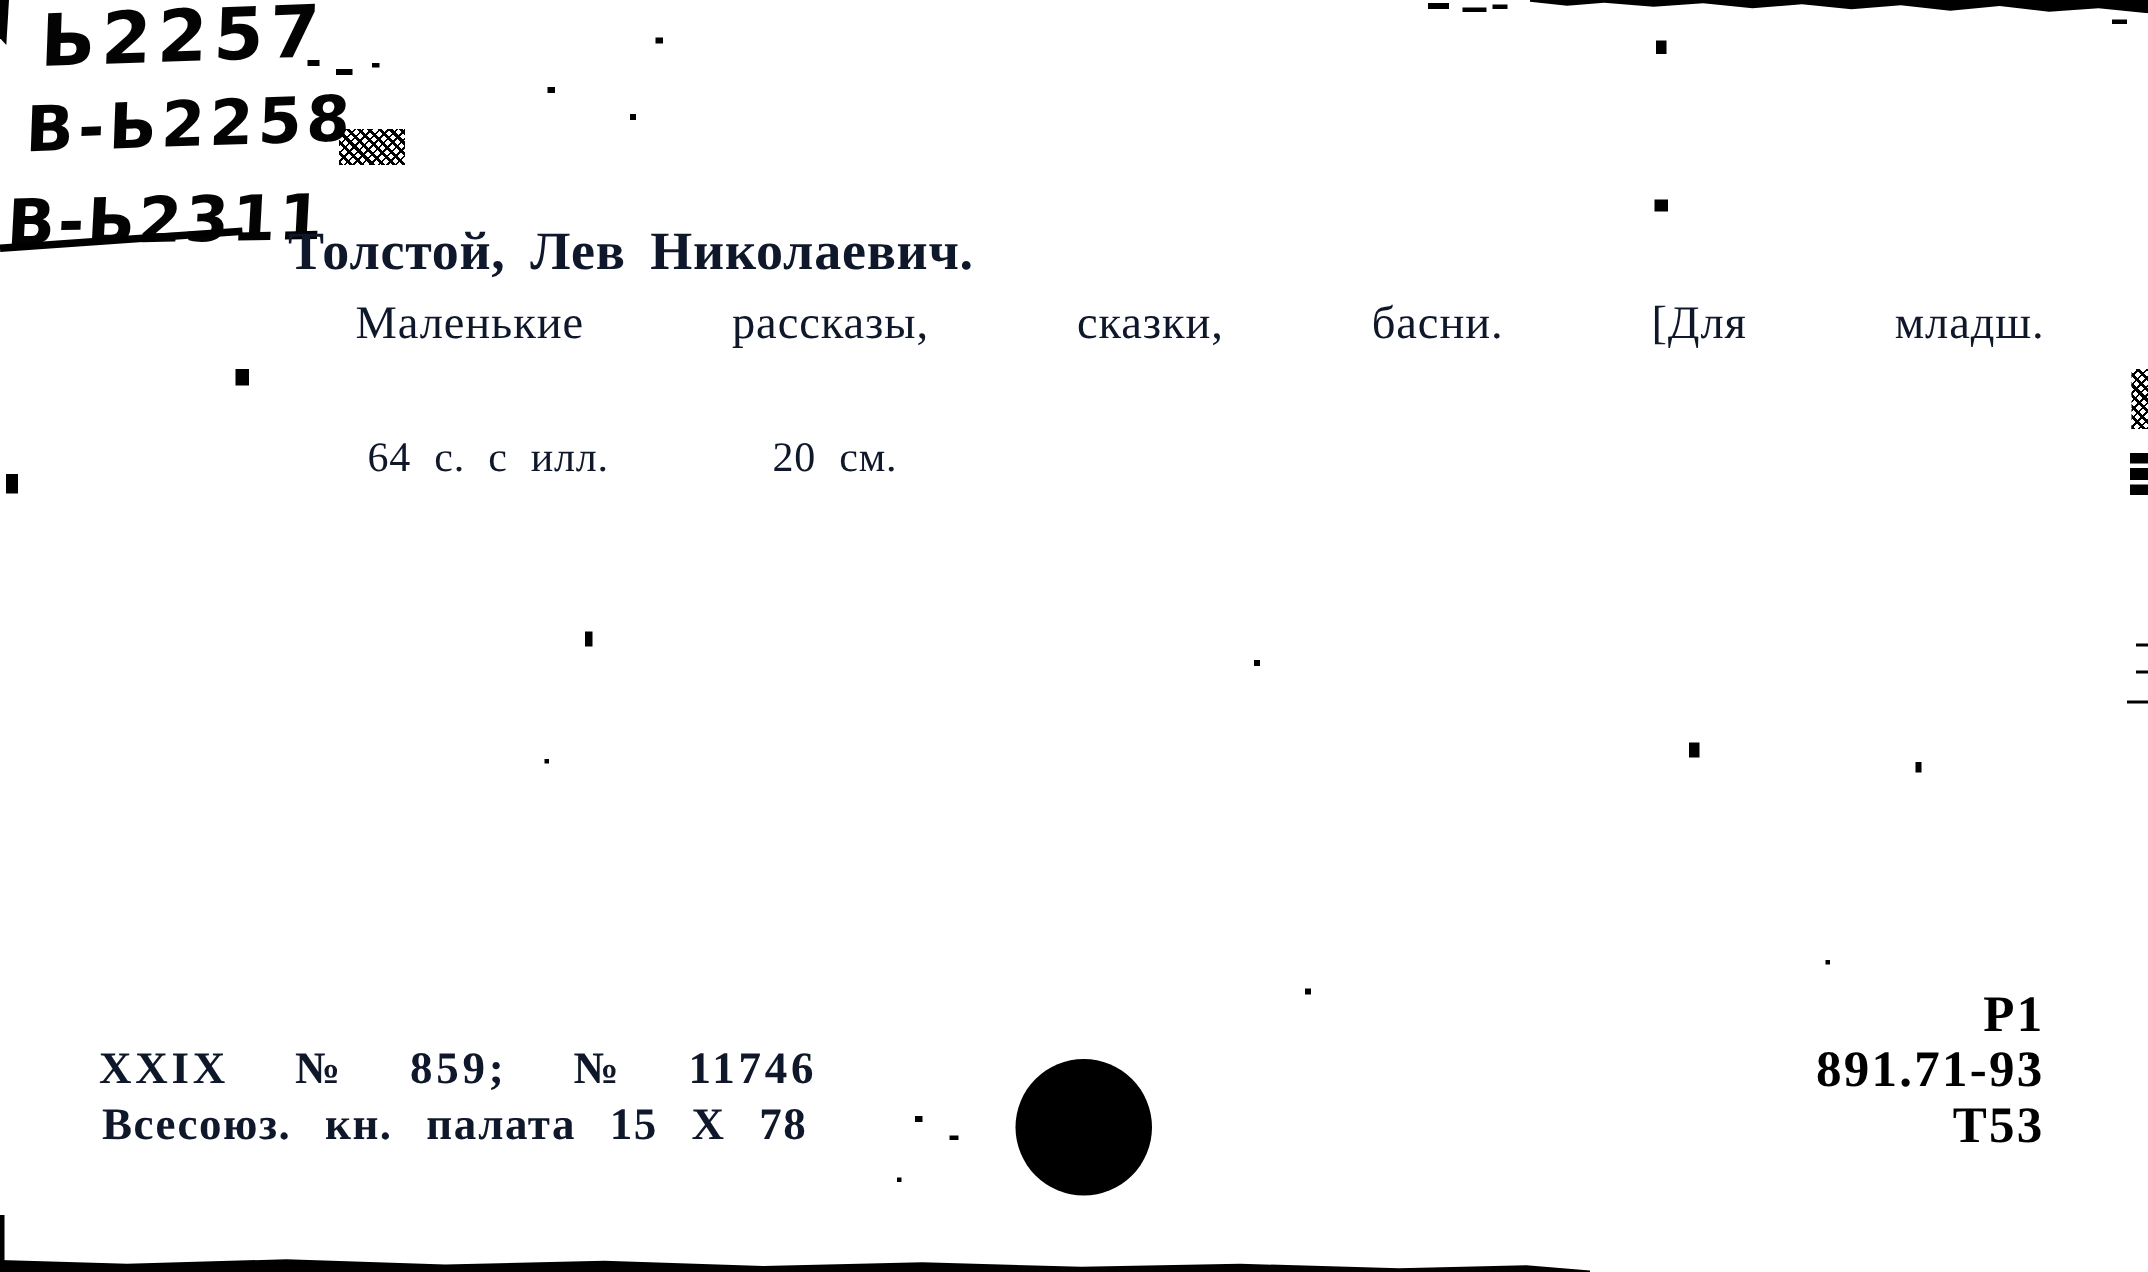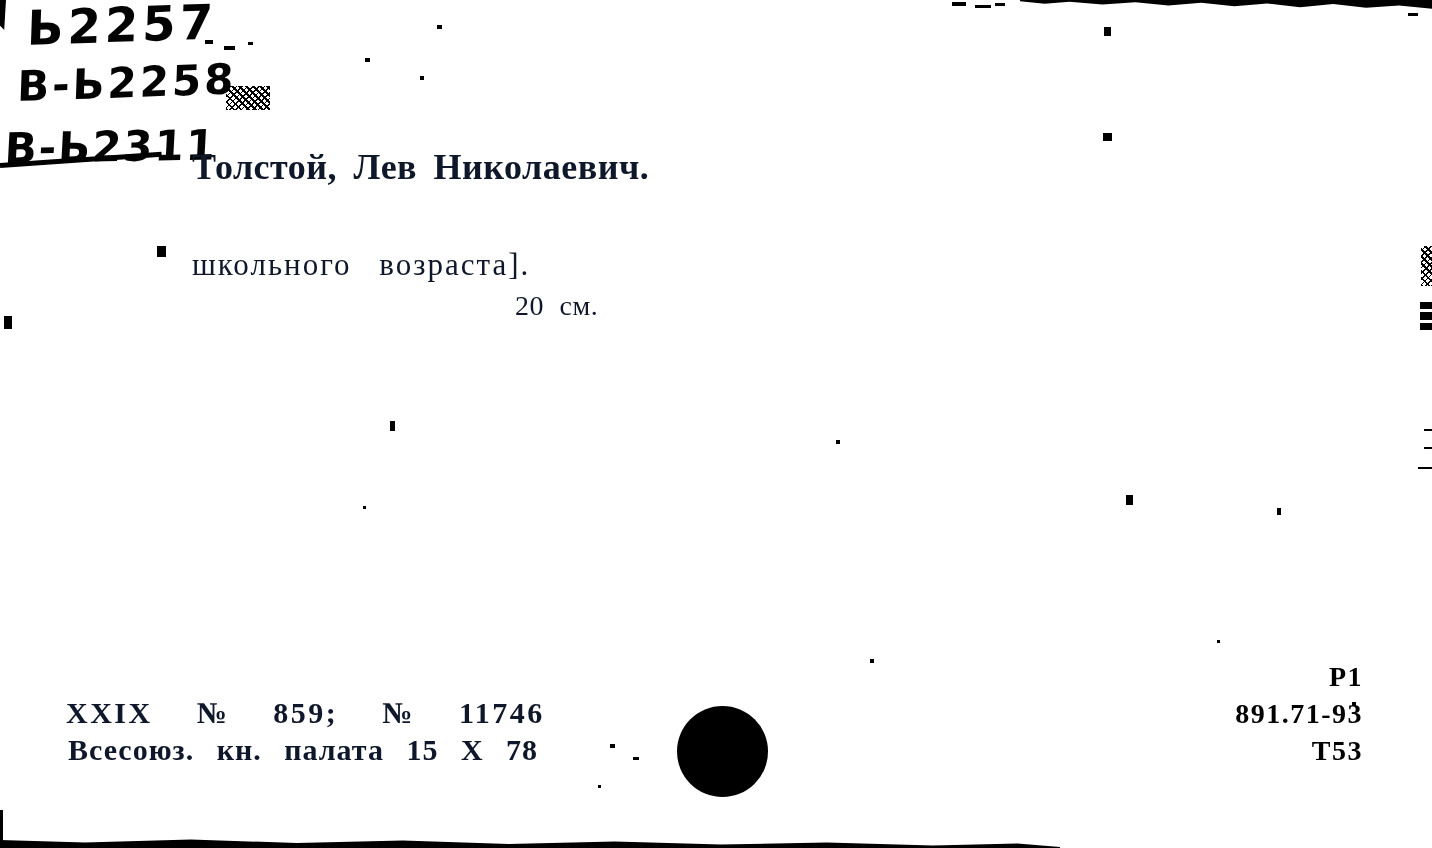--- a/index.html
+++ b/index.html
@@ -38,21 +38,21 @@
   .coll-pages{left:245px;top:290px;font-size:28px;word-spacing:8px;letter-spacing:0.5px;}
   .coll-size{left:515px;top:290px;font-size:28px;word-spacing:8px;letter-spacing:0.5px;}
   .coll-series{left:663px;top:289px;font-size:28px;word-spacing:8px;letter-spacing:1.1px;}
   
   .fl{font-size:30px;font-weight:bold;}
   .fl1{left:85px;top:660px;word-spacing:10px;letter-spacing:0.5px;}
   .fl2{left:66px;top:696px;word-spacing:34px;letter-spacing:2.5px;}
   .fl3{left:68px;top:733px;word-spacing:14px;letter-spacing:1px;}
   .fr{
     position:absolute;right:69px;top:658px;
-    text-align:right;font-size:28px;font-weight:bold;
+    text-align:right;font-size:34px;font-weight:bold;
     line-height:37px;letter-spacing:1.5px;
   }
   
   .hole{
     position:absolute;left:677px;top:706px;width:91px;height:91px;
     background:#000;border-radius:50%;
   }
   
   .edge{position:absolute;background:#000;}
   .edge-top{
@@ -79,21 +79,22 @@
 <body>
 
 <div class="card">
 
   <div class="t hw hw1">Ь2257</div>
   <div class="t hw hw2">В-Ь2258</div>
   <div class="t hw hw3">В-Ь2311</div>
   <div class="strike"></div>
 
   <div class="t serif author">Толстой, Лев Николаевич.</div>
-  <div class="t serif title-cont">школьного возраста].</div>
+  <div class="t serif title-line">Маленькие рассказы, сказки, басни. [Для младш.</div>
+  <div class="t serif coll-pages">64 с. с илл.</div>
   <div class="t serif coll-size">20 см.</div>
 
   <div class="t serif fl fl2">XXIX № 859; № 11746</div>
   <div class="t serif fl fl3">Всесоюз. кн. палата 15 X 78</div>
 
   <div class="fr serif">
     <div>Р1</div>
     <div>891.71-93</div>
     <div>Т53</div>
   </div>

